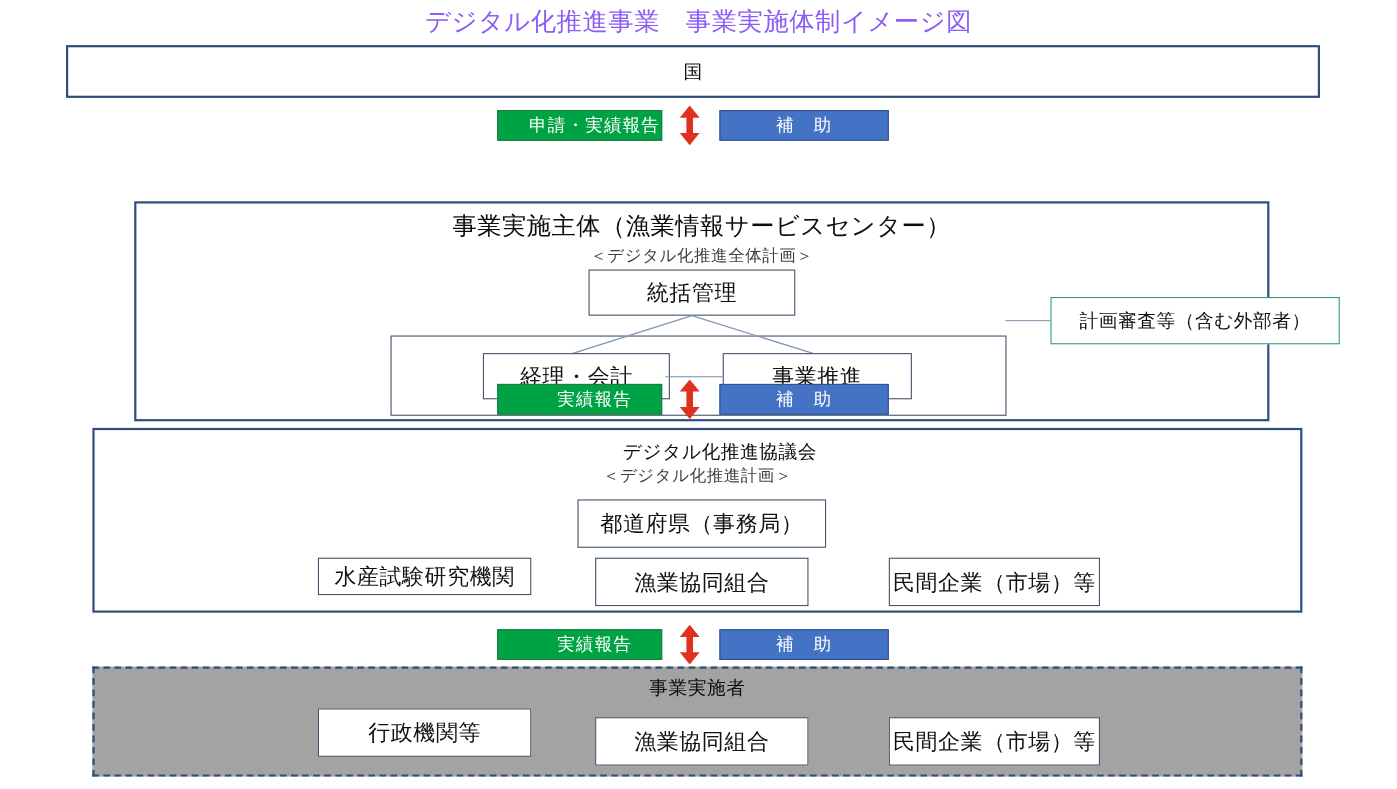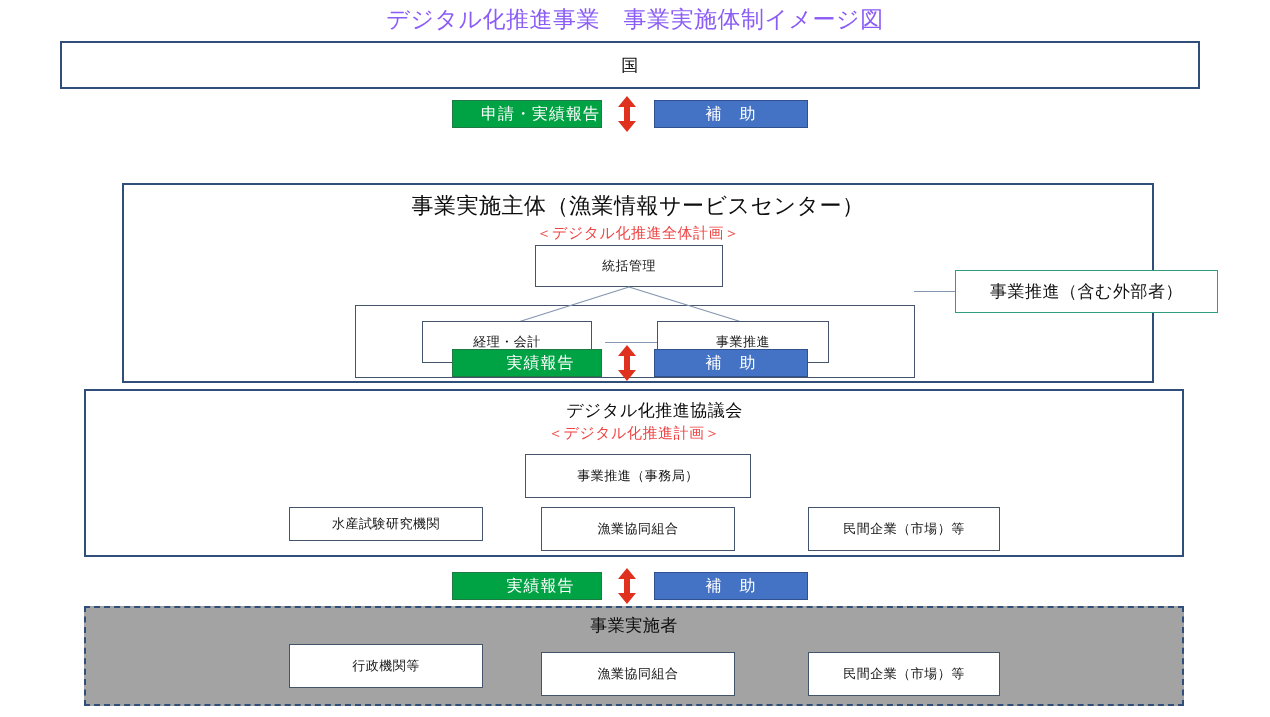--- a/index.html
+++ b/index.html
@@ -37,21 +37,21 @@
     background: #a3a3a3;
   }
 
   
   .thin-box {
     border: 1px solid #44546a;
     background: #ffffff;
     display: flex;
     align-items: center;
     justify-content: center;
-    font-size: 13px;
+    font-size: 20px;
     color: #111111;
     letter-spacing: 0.5px;
   }
   .teal-box {
     border: 1.5px solid #2e9e7e;
     background: #ffffff;
     display: flex;
     align-items: center;
     justify-content: center;
     font-size: 17px;
@@ -62,21 +62,21 @@
   
   .sec-title {
     text-align: center;
     color: #0d0d0d;
     letter-spacing: 0.5px;
   }
   .sec-title.big   { font-size: 22px; line-height: 30px; }
   .sec-title.small { font-size: 17px; line-height: 24px; }
   .sec-sub {
     text-align: center;
-    color: #ef4444;
+    color: #404040;
     font-size: 15px;
     line-height: 22px;
     letter-spacing: 0.5px;
   }
 
   
   .badge {
     display: flex;
     align-items: center;
     justify-content: center;
@@ -122,48 +122,48 @@
 
   <div class="abs thin-box" style="left:411px; top:60px; width:188px; height:42px;">統括管理</div>
 
   <div class="abs thin-box" style="left:231px; top:120px; width:560px; height:73px;"></div>
 
   <svg class="abs diag" width="560" height="60" style="left:231px; top:100px;" xmlns="http://www.w3.org/2000/svg">
     <line x1="274" y1="2" x2="160" y2="38" stroke="#8496b0" stroke-width="1.2"></line>
     <line x1="274" y1="2" x2="390" y2="38" stroke="#8496b0" stroke-width="1.2"></line>
   </svg>
 
-  <div class="abs thin-box" style="left:298px; top:136px; width:170px; height:42px;">経理・会計</div>
+  <div class="abs thin-box" style="left:315px; top:136px; width:170px; height:42px;">経理・会計</div>
 
   <div class="abs thin-box" style="left:533px; top:136px; width:172px; height:42px;">事業推進</div>
 
   <div class="abs line-h" style="left:481px; top:157px; width:52px;"></div>
 </div>
 
 <div class="abs line-h" style="left:914px; top:291px; width:42px;"></div>
 
-<div class="abs teal-box" style="left:955px; top:270px; width:263px; height:43px;">事業推進（含む外部者）</div>
+<div class="abs teal-box" style="left:955px; top:270px; width:263px; height:43px;">計画審査等（含む外部者）</div>
 
 <div class="abs badge green" style="left:452px; top:349px; width:150px;">実績報告</div>
 
 <div class="abs" style="left:616px; top:345px;">
   <svg class="red-arrow" viewBox="0 0 22 36" xmlns="http://www.w3.org/2000/svg">
     <polygon points="11,0 20,11 14,11 14,25 20,25 11,36 2,25 8,25 8,11 2,11" fill="#e0301e"></polygon>
   </svg>
 </div>
 
 <div class="abs badge blue" style="left:654px; top:349px; width:154px;">補　助</div>
 
 <div class="abs navy-box" style="left:84px; top:389px; width:1100px; height:168px;">
 
   <div class="abs sec-title small" style="left:0; top:8px; width:100%;padding-left:41px;">デジタル化推進協議会</div>
 
   <div class="abs sec-sub" style="left:0; top:31px; width:100%;">＜デジタル化推進計画＞</div>
 
-  <div class="abs thin-box" style="left:439px; top:63px; width:226px; height:44px;">事業推進（事務局）</div>
+  <div class="abs thin-box" style="left:439px; top:63px; width:226px; height:44px;">都道府県（事務局）</div>
 
   <div class="abs thin-box" style="left:203px; top:116px; width:194px; height:34px;">水産試験研究機関</div>
 
   <div class="abs thin-box" style="left:455px; top:116px; width:194px; height:44px;">漁業協同組合</div>
 
   <div class="abs thin-box" style="left:722px; top:116px; width:192px; height:44px;">民間企業（市場）等</div>
 </div>
 
 <div class="abs badge green" style="left:452px; top:572px; width:150px;">実績報告</div>
 

